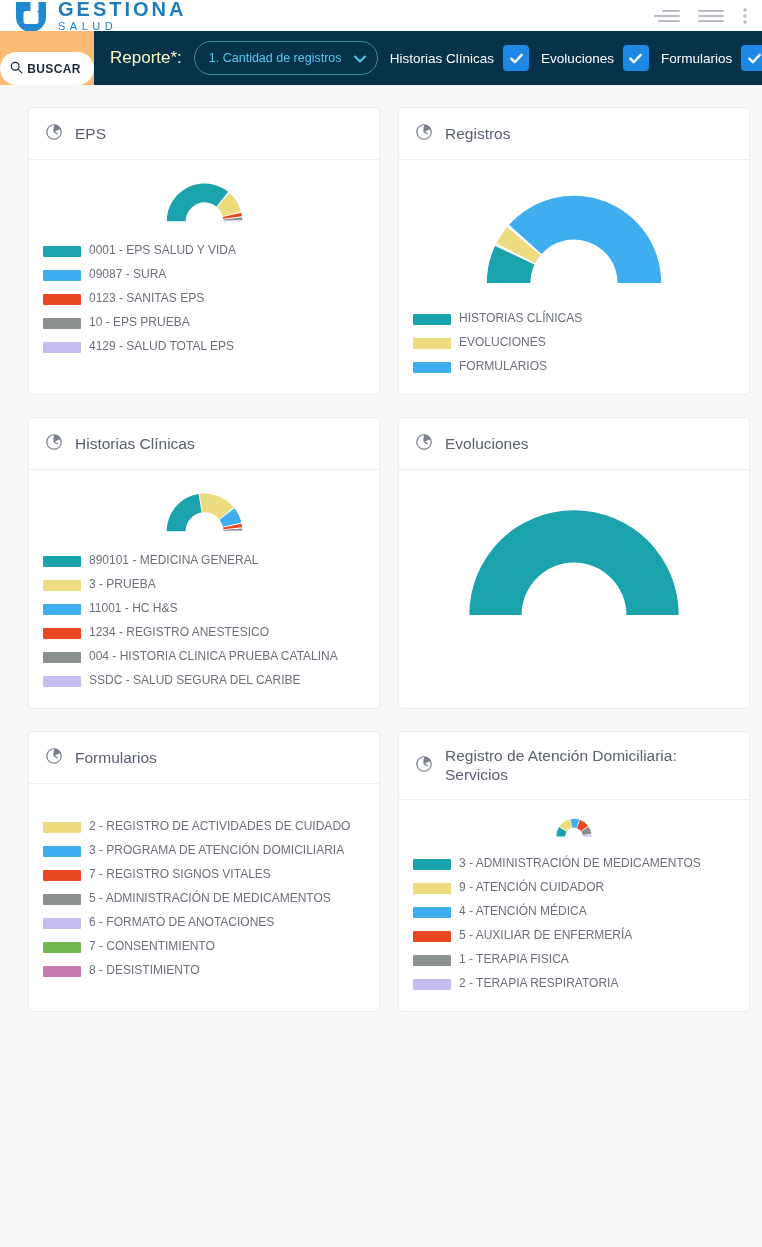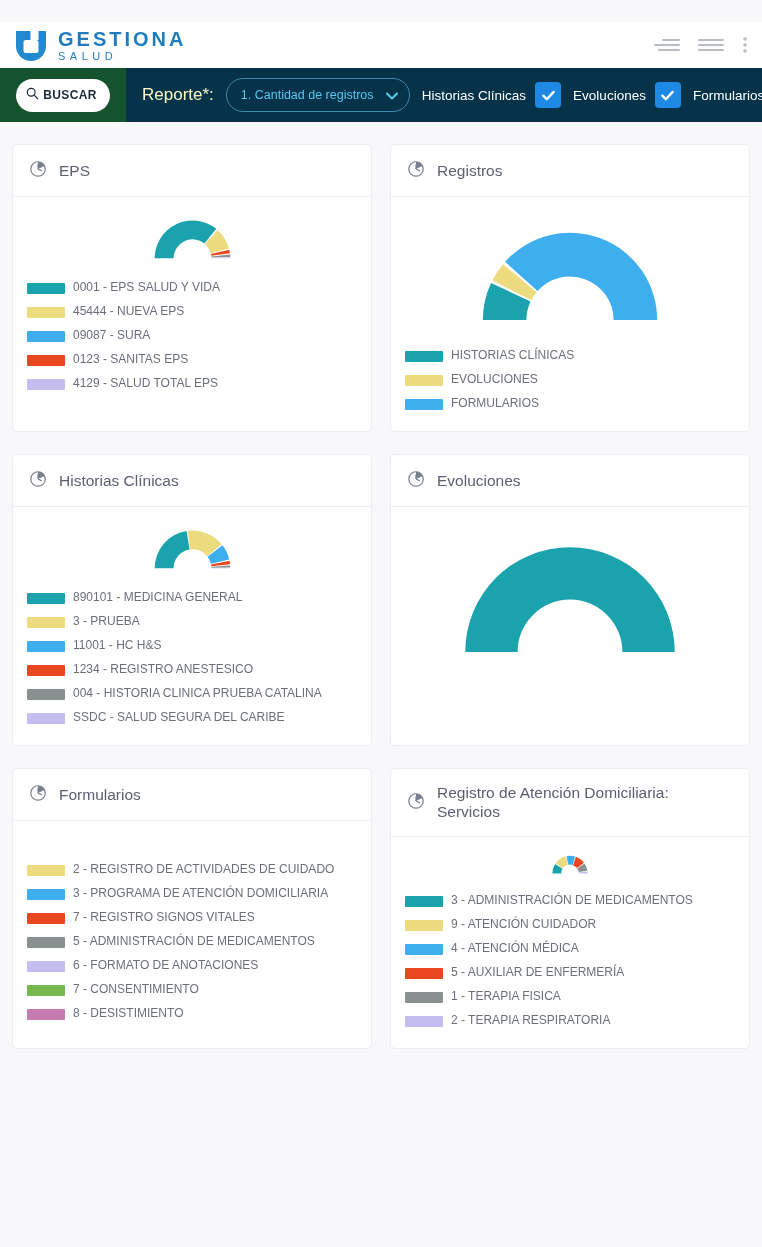--- a/index.html
+++ b/index.html
@@ -6,27 +6,26 @@
   html, body { width: 762px; height: 1247px; }
   body {
     background: #f8f8fa;
     font-family: "Liberation Sans", sans-serif;
     color: #555c66;
     overflow: hidden;
   }
 
   
   .topbar {
-    height: 46px;
+    height: 31px;
     background: #ffffff;
     display: flex;
     align-items: center;
     padding: 0 14px 0 14px;
     position: relative;
-    margin-top: 22px;
   }
   .brand { display: flex; align-items: center; gap: 10px; }
   .logo-mark { width: 34px; height: 34px; position: relative; }
   .logo-text { line-height: 1; }
   .logo-title {
     font-size: 20px; font-weight: bold; letter-spacing: 3px;
     color: #1f7dbf;
   }
   .logo-sub {
     font-size: 11px; letter-spacing: 4.5px; color: #1f7dbf;
@@ -41,22 +40,22 @@
   
   .toolbar {
     height: 54px;
     background: #06324a;
     display: flex;
     align-items: center;
     overflow: hidden;
     position: relative;
   }
   .search-panel {
-    width: 126px; height: 54px; background: #14532d;
-    display: flex; align-items: center; justify-content: center;
+    width: 94px; height: 54px; background: #fdba74;
+    display: flex; align-items: flex-end; justify-content: center;
     flex: none;
   }
   .btn-buscar {
     background: #ffffff; color: #1b2a38;
     border: none; border-radius: 18px;
     height: 33px; padding: 0 13px 0 10px;
     display: flex; align-items: center; gap: 4px;
     font-family: "Liberation Sans", sans-serif;
     font-size: 12px; font-weight: bold; letter-spacing: .4px;
     cursor: pointer;
@@ -91,21 +90,21 @@
     background: #1e88e5; flex: none;
     display: flex; align-items: center; justify-content: center;
     cursor: pointer;
   }
 
   
   .grid {
     display: grid;
     grid-template-columns: 1fr 1fr;
     gap: 22px 18px;
-    padding: 22px 12px 0 12px;
+    padding: 22px 12px 0 28px;
   }
   .card {
     background: #ffffff;
     border: 1px solid #ececf1;
     border-radius: 5px;
     overflow: hidden;
   }
   .card-head {
     display: flex; align-items: center; gap: 11px;
     padding: 14px 16px;
@@ -255,31 +254,31 @@
           </g>
         </svg>
       </div>
       <div class="legend stack-full" style="display:block">
         <div class="legend-item">
           <span class="swatch" style="background:#1aa3ac"></span>
           <span>0001 - EPS SALUD Y VIDA</span>
         </div>
         <div style="display:flex;flex-wrap:wrap">
           <div class="legend-item">
-            <span class="swatch" style="background:#ecdc7f"></span>
-            <span>45444 - NUEVA EPS</span>
-          </div>
-          <div class="legend-item">
             <span class="swatch" style="background:#3eaeef"></span>
             <span>09087 - SURA</span>
           </div>
         </div>
         <div class="legend-item">
           <span class="swatch" style="background:#e8471f"></span>
           <span>0123 - SANITAS EPS</span>
+        </div>
+        <div class="legend-item">
+          <span class="swatch" style="background:#8a8f8f"></span>
+          <span>10 - EPS PRUEBA</span>
         </div>
         <div class="legend-item">
           <span class="swatch" style="background:#c3bdf0"></span>
           <span>4129 - SALUD TOTAL EPS</span>
         </div>
       </div>
     </div>
   </div>
 
   <div class="card">
@@ -406,21 +405,21 @@
         <svg viewBox="0 0 20 20" width="19" height="19">
           <circle cx="9.5" cy="10.5" r="7.6" fill="none" stroke="#7a808c" stroke-width="1.3"></circle>
           <path d="M9.5 10.5 L9.5 2.9 A7.6 7.6 0 0 1 16.4 7.4 Z" fill="#7a808c"></path>
           <line x1="9.5" y1="10.5" x2="9.5" y2="5.6" stroke="#7a808c" stroke-width="1.3"></line>
           <line x1="9.5" y1="10.5" x2="13.5" y2="12.5" stroke="#7a808c" stroke-width="1.3"></line>
         </svg>
       </span>
       <span class="card-title">Formularios</span>
     </div>
     <div class="card-body" style="padding-top:26px">
-      <div class="legend stack-full" style="margin-top:10px">
+      <div class="legend stack-full" style="margin-top:4px">
         <div class="legend-item">
           <span class="swatch" style="background:#ecdc7f"></span>
           <span>2 - REGISTRO DE ACTIVIDADES DE CUIDADO</span>
         </div>
         <div class="legend-item">
           <span class="swatch" style="background:#3eaeef"></span>
           <span>3 - PROGRAMA DE ATENCIÓN DOMICILIARIA</span>
         </div>
         <div class="legend-item">
           <span class="swatch" style="background:#e8471f"></span>

